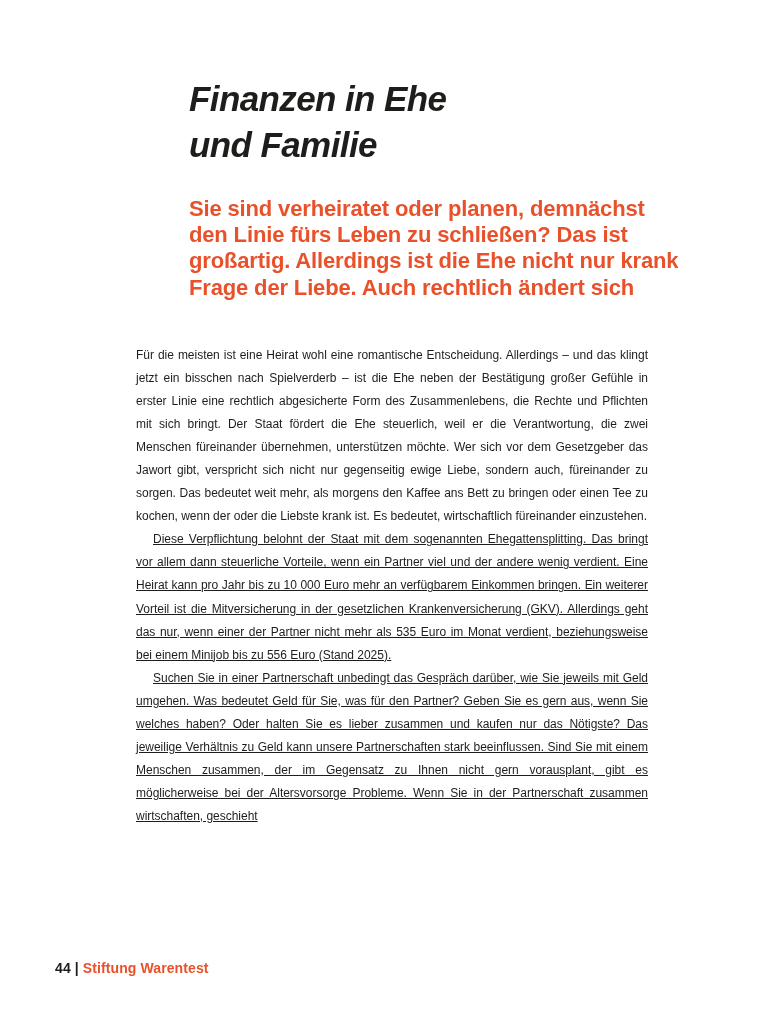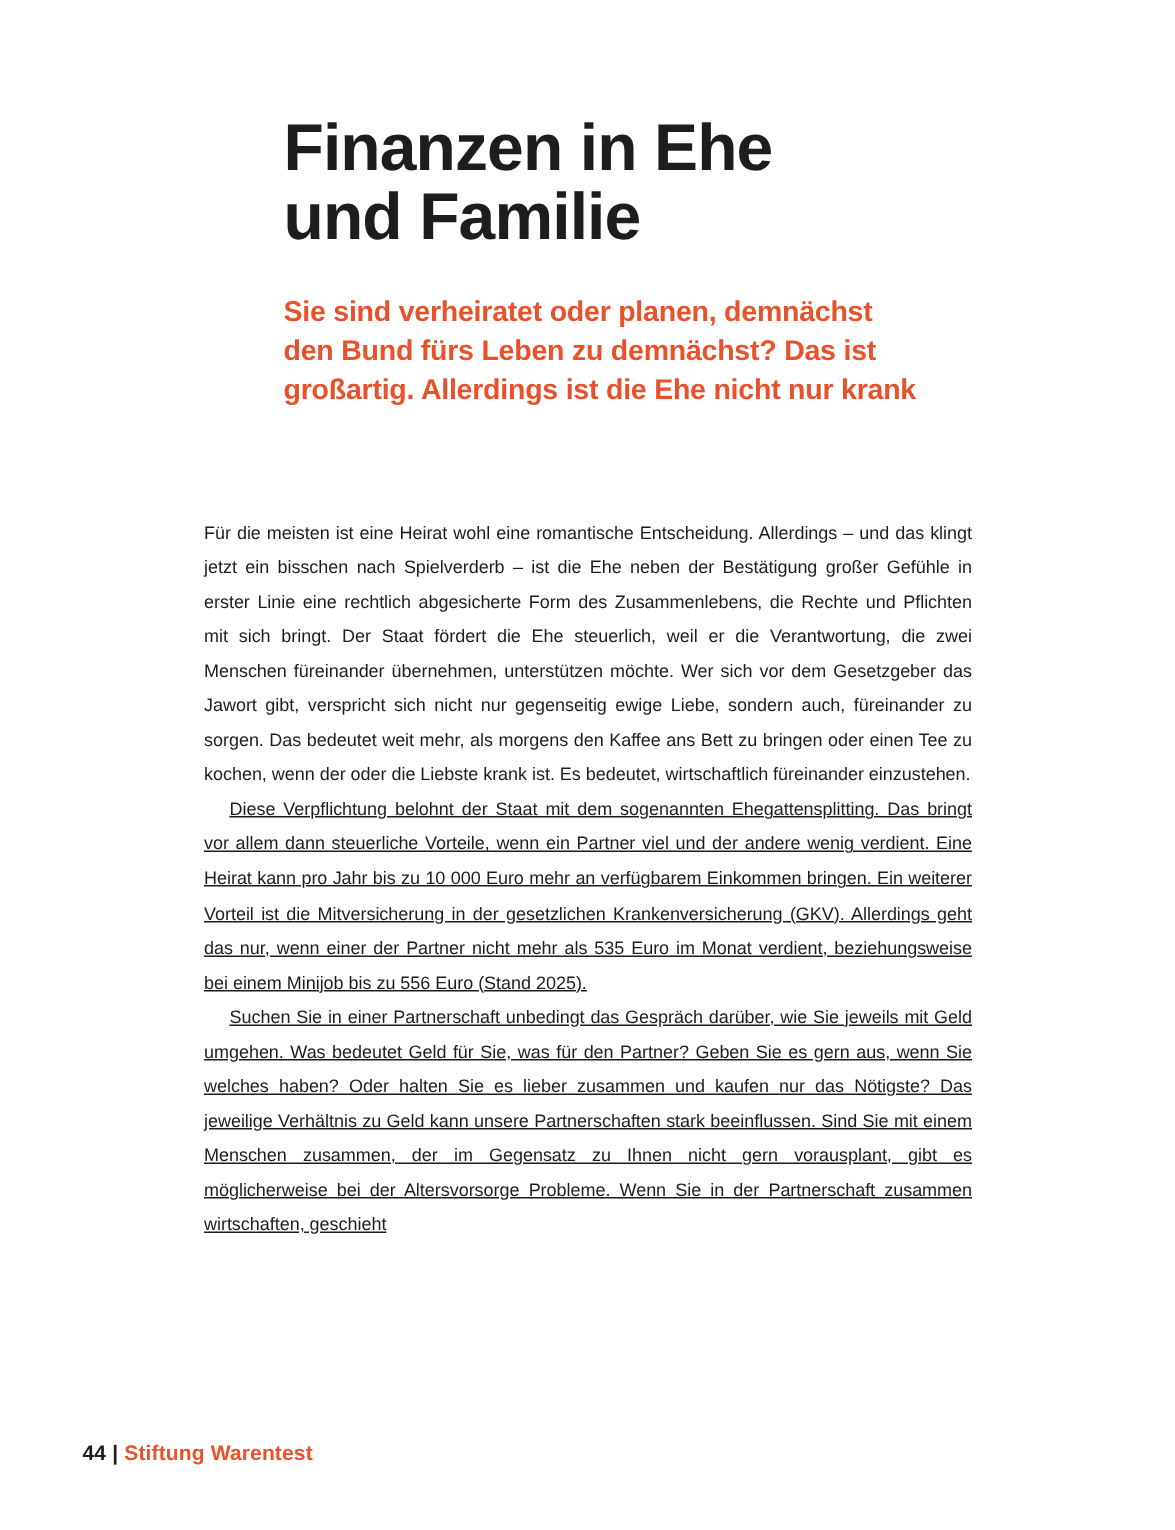--- a/index.html
+++ b/index.html
@@ -22,38 +22,39 @@
   }
 
   
   .title-block {
     position: absolute;
     left: 189px;
     top: 76px;
     width: 470px;
   }
   .doc-title {
-    font-size: 44px;
+    font-size: 35px;
     font-weight: bold;
     line-height: 46px;
     letter-spacing: -0.6px;
     color: #1d1d1b;
     margin: 0;
+    font-style: italic;
   }
   .doc-title .title-line {
     display: block;
   }
 
   
   .lead {
     position: absolute;
     left: 189px;
     top: 196px;
     width: 452px;
-    font-size: 19px;
+    font-size: 22px;
     font-weight: bold;
     line-height: 26.2px;
     color: #e8512a;
     letter-spacing: -0.15px;
   }
   .lead .lead-line {
     display: block;
     white-space: nowrap;
   }
 
@@ -101,22 +102,23 @@
 
   <div class="title-block">
     <h1 class="doc-title">
       <span class="title-line">Finanzen in Ehe</span>
       <span class="title-line">und Familie</span>
     </h1>
   </div>
 
   <div class="lead">
     <span class="lead-line">Sie sind verheiratet oder planen, demnächst</span>
-    <span class="lead-line">den Bund fürs Leben zu demnächst? Das ist</span>
+    <span class="lead-line">den Linie fürs Leben zu schließen? Das ist</span>
     <span class="lead-line">großartig. Allerdings ist die Ehe nicht nur krank</span>
+    <span class="lead-line">Frage der Liebe. Auch rechtlich ändert sich</span>
   </div>
 
   <div class="body-col">
     <p>Für die meisten ist eine Heirat wohl eine romantische Entscheidung. Allerdings – und das klingt jetzt ein bisschen nach Spielverderb – ist die Ehe neben der Bestätigung großer Gefühle in erster Linie eine rechtlich abgesicherte Form des Zusammenlebens, die Rechte und Pflichten mit sich bringt. Der Staat fördert die Ehe steuerlich, weil er die Verantwortung, die zwei Menschen füreinander übernehmen, unterstützen möchte. Wer sich vor dem Gesetzgeber das Jawort gibt, verspricht sich nicht nur gegenseitig ewige Liebe, sondern auch, füreinander zu sorgen. Das bedeutet weit mehr, als morgens den Kaffee ans Bett zu bringen oder einen Tee zu kochen, wenn der oder die Liebste krank ist. Es bedeutet, wirtschaftlich füreinander einzustehen.</p>
     <p class="indent">Diese Verpflichtung belohnt der Staat mit dem sogenannten Ehegattensplitting. Das bringt vor allem dann steuerliche Vorteile, wenn ein Partner viel und der andere wenig verdient. Eine Heirat kann pro Jahr bis zu 10 000 Euro mehr an verfügbarem Einkommen bringen. Ein weiterer Vorteil ist die Mitversicherung in der gesetzlichen Krankenversicherung (GKV). Allerdings geht das nur, wenn einer der Partner nicht mehr als 535 Euro im Monat verdient, beziehungsweise bei einem Minijob bis zu 556 Euro (Stand 2025).</p>
     <p class="indent">Suchen Sie in einer Partnerschaft unbedingt das Gespräch darüber, wie Sie jeweils mit Geld umgehen. Was bedeutet Geld für Sie, was für den Partner? Geben Sie es gern aus, wenn Sie welches haben? Oder halten Sie es lieber zusammen und kaufen nur das Nötigste? Das jeweilige Verhältnis zu Geld kann unsere Partnerschaften stark beeinflussen. Sind Sie mit einem Menschen zusammen, der im Gegensatz zu Ihnen nicht gern vorausplant, gibt es möglicherweise bei der Altersvorsorge Probleme. Wenn Sie in der Partnerschaft zusammen wirtschaften, geschieht</p>
   </div>
 
   <div class="footer">
     <span class="page-num">44</span><span class="sep">|</span><span class="brand">Stiftung Warentest</span>

